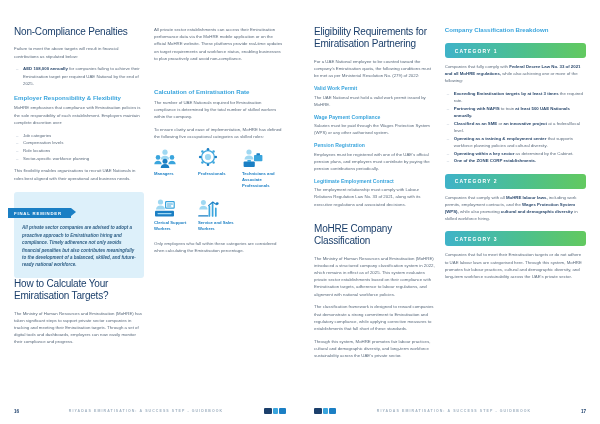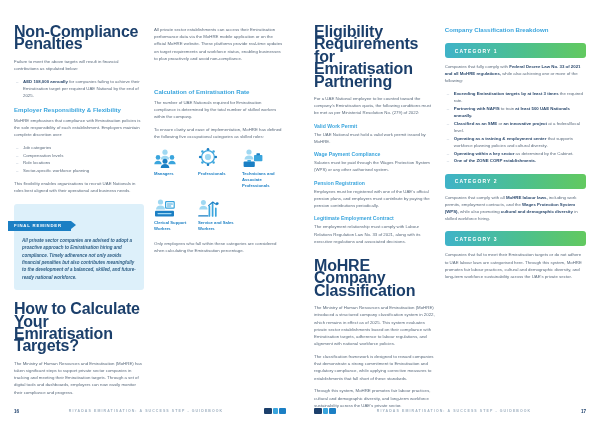--- a/index.html
+++ b/index.html
@@ -11,21 +11,21 @@
   }
   .spread { position: relative; width: 600px; height: 424px; display: flex; }
   .page { position: relative; width: 300px; height: 424px; background: #ffffff; }
   .page-inner { position: absolute; left: 0; top: 0; right: 0; bottom: 0; }
 
   .cols { display: flex; gap: 10px; padding: 26px 14px 0 14px; height: 382px; }
   .col { width: 130px; }
   .col-wide { width: 152px; }
 
   h1.sec {
-    font-size: 16px; line-height: 12.4px; font-weight: bold;
+    font-size: 10px; line-height: 12.4px; font-weight: normal;
     color: #1b3f6b; letter-spacing: -0.2px; margin-bottom: 7px;
   }
   h2.sub {
     font-size: 6.1px; line-height: 8px; font-weight: bold;
     color: #3aa5dd; margin-top: 7px; margin-bottom: 2.5px;
   }
   h3.minor {
     font-size: 5.1px; line-height: 6.6px; font-weight: bold;
     color: #3aa5dd; margin-top: 6px; margin-bottom: 1.5px;
   }
@@ -127,21 +127,21 @@
             <li>Sector-specific workforce planning</li>
           </ul>
 
           <p class="body">This flexibility enables organisations to recruit UAE Nationals in roles best aligned with their operational and business needs.</p>
 
           <div class="reminder">
             <span class="ribbon">FINAL REMINDER</span>
             <p>All private sector companies are advised to adopt a proactive approach to Emiratisation hiring and compliance. Timely adherence not only avoids financial penalties but also contributes meaningfully to the development of a balanced, skilled, and future-ready national workforce.</p>
           </div>
 
-          <h1 class="sec" style="margin-top:13px">How to Calculate Your Emiratisation Targets?</h1>
+          <h1 class="sec" style="margin-top:0">How to Calculate Your Emiratisation Targets?</h1>
           <p class="body">The Ministry of Human Resources and Emiratisation (MoHRE) has taken significant steps to support private sector companies in tracking and meeting their Emiratisation targets. Through a set of digital tools and dashboards, employers can now easily monitor their compliance and progress.</p>
         </div>
 
         <div class="col">
           <p class="body">All private sector establishments can access their Emiratisation performance data via the MoHRE mobile application or on the official MoHRE website. These platforms provide real-time updates on target requirements and workforce status, enabling businesses to plan proactively and avoid non-compliance.</p>
 
           <h2 class="sub" style="margin-top:26px">Calculation of Emiratisation Rate</h2>
           <p class="body">The number of UAE Nationals required for Emiratisation compliance is determined by the total number of skilled workers within the company.</p>
           <p class="body">To ensure clarity and ease of implementation, MoHRE has defined the following five occupational categories as skilled roles:</p>
 

